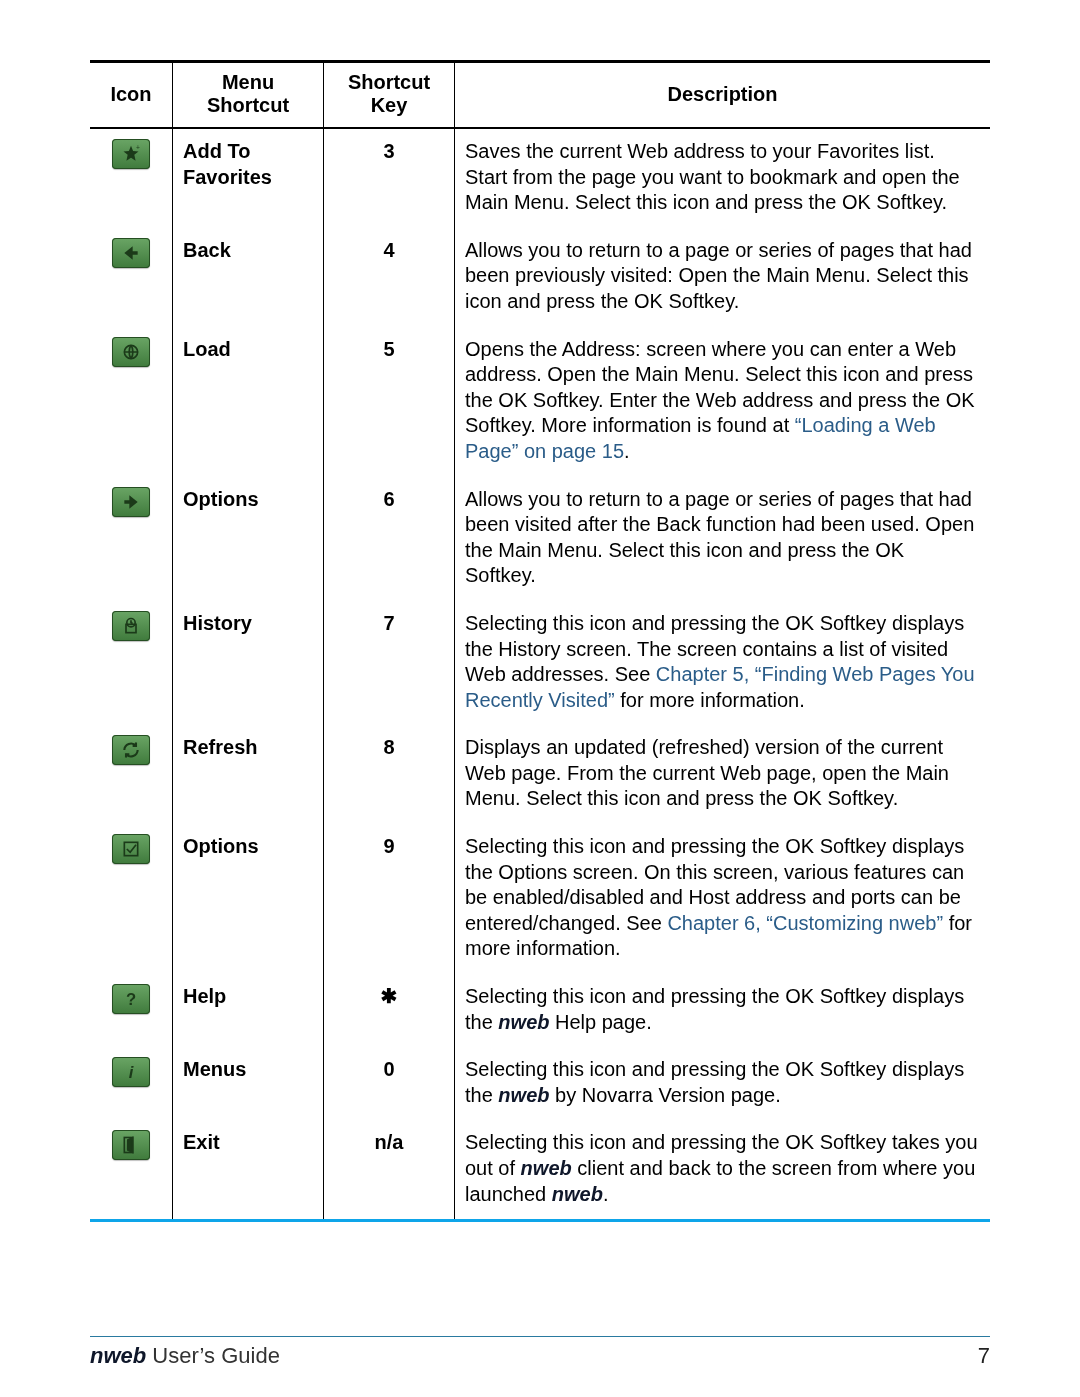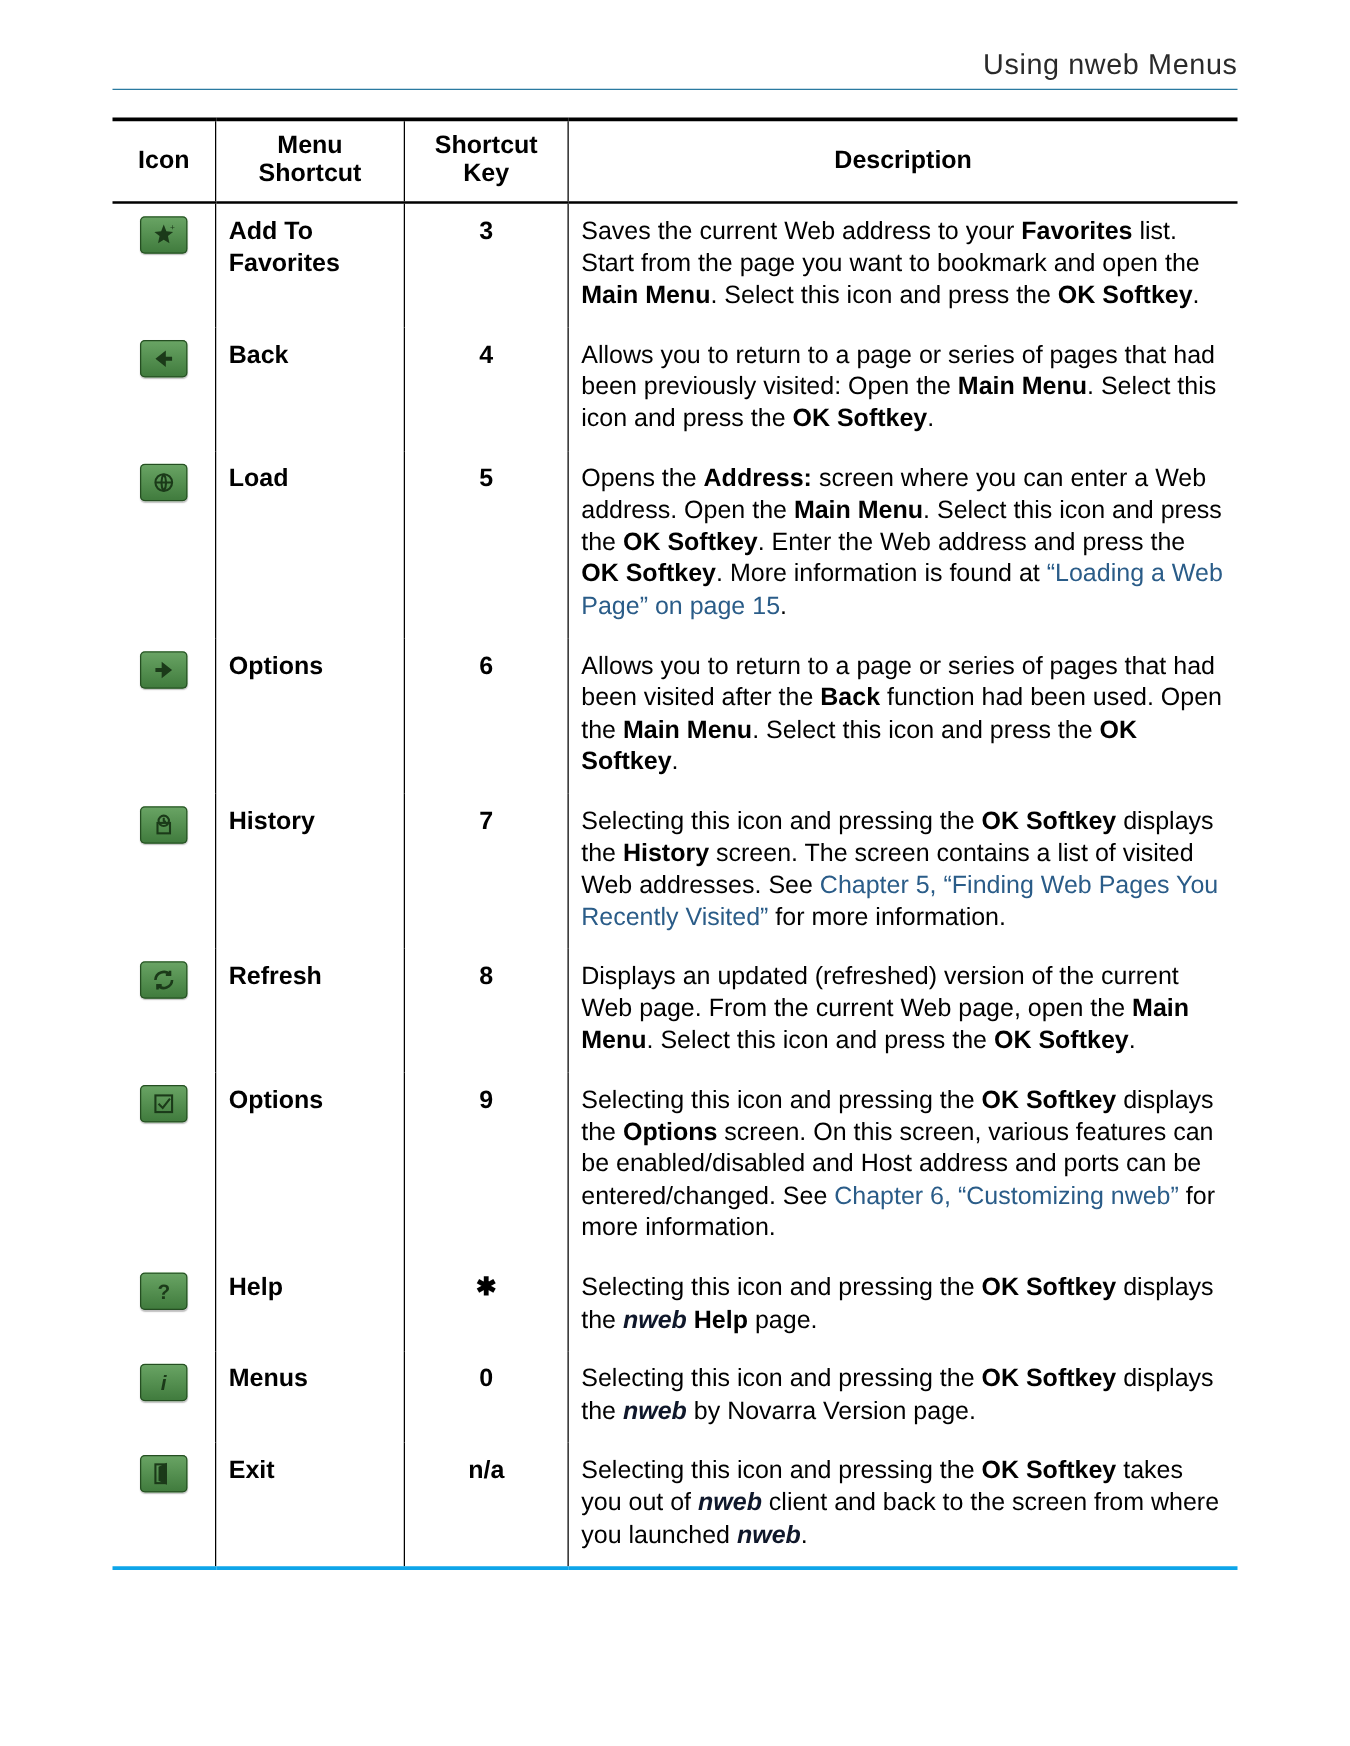--- a/index.html
+++ b/index.html
@@ -55,21 +55,21 @@
   .col-icon { width: 62px; text-align: center; }
   .col-cmd  { width: 130px; font-weight: bold; }
   .col-key  { width: 110px; font-weight: bold; text-align: center; }
   .col-desc { font-weight: normal; }
   .link { color: #2a5c88; }
   .nweb {
     font-style: italic;
     font-weight: bold;
     color: #0f172a;
   }
-  b { font-weight: bold; }
+  b { font-weight: normal; }
   .icon-box {
     width: 38px;
     height: 30px;
     border-radius: 4px;
     display: inline-flex;
     align-items: center;
     justify-content: center;
     background: linear-gradient(#6aa565, #3f7a3c);
     box-shadow: inset 0 0 0 1px #254e22, 0 1px 1px rgba(0,0,0,.25);
     color: #e8f5e4;
@@ -89,21 +89,20 @@
     color: #333;
   }
   .footer .guide-title .nweb { font-weight: bold; }
   .footer .pagenum { color: #222; }
 </style>
 </head>
 <body>
 
 <div class="page">
 
-  <div class="running-header">Using nweb Menus</div>
 
   <table class="tbl">
     <thead>
       <tr>
         <th class="col-icon">Icon</th>
         <th class="col-cmd">Menu Shortcut</th>
         <th class="col-key">Shortcut Key</th>
         <th class="col-desc">Description</th>
       </tr>
     </thead>
@@ -213,14 +212,20 @@
                 <polygon points="14 3 14 21 8 18 8 6" fill="#1b3a19"></polygon>
               </svg>
             </span></td>
           <td class="col-cmd">Exit</td>
           <td class="col-key">n/a</td>
           <td class="col-desc">Selecting this icon and pressing the <b>OK Softkey</b> takes you out of <span class="nweb">nweb</span> client and back to the screen from where you launched <span class="nweb">nweb</span>.</td>
         </tr>
       </tbody>
   </table>
 
+  <div class="footer">
+    <span class="guide-title">
+      <span class="nweb">nweb</span><span> User’s Guide</span>
+    </span>
+    <span class="pagenum">7</span>
+  </div>
 
 </div>
 
 </body></html>

